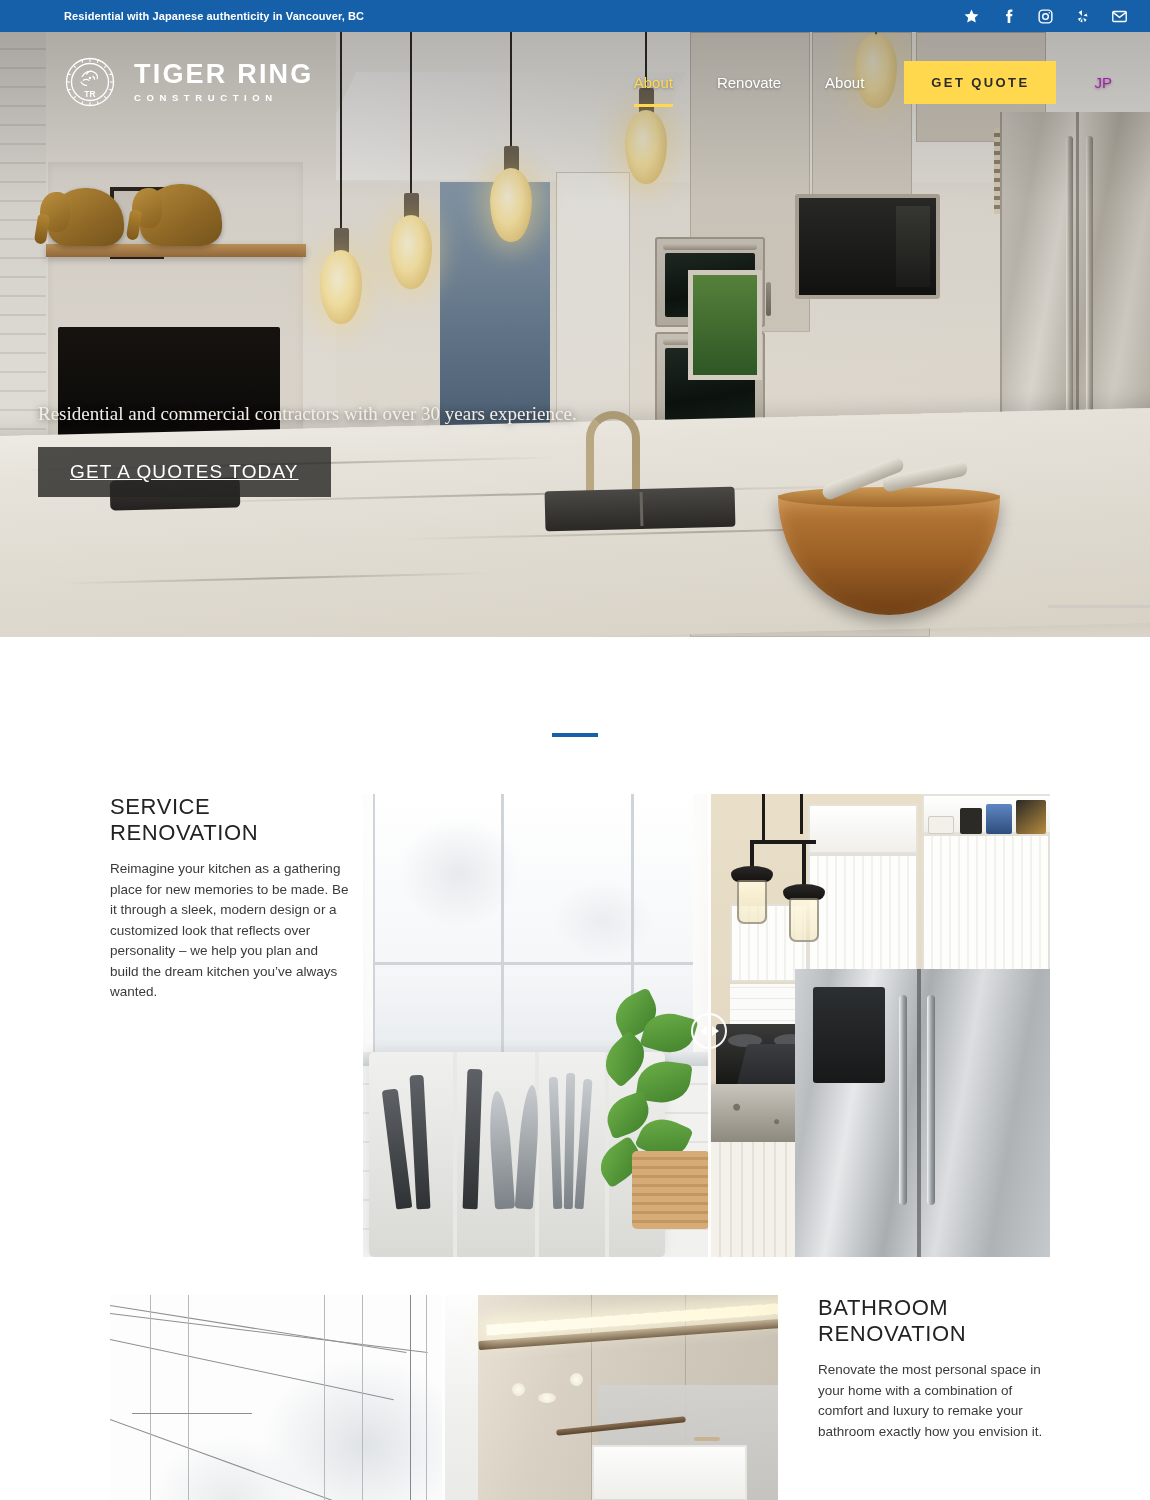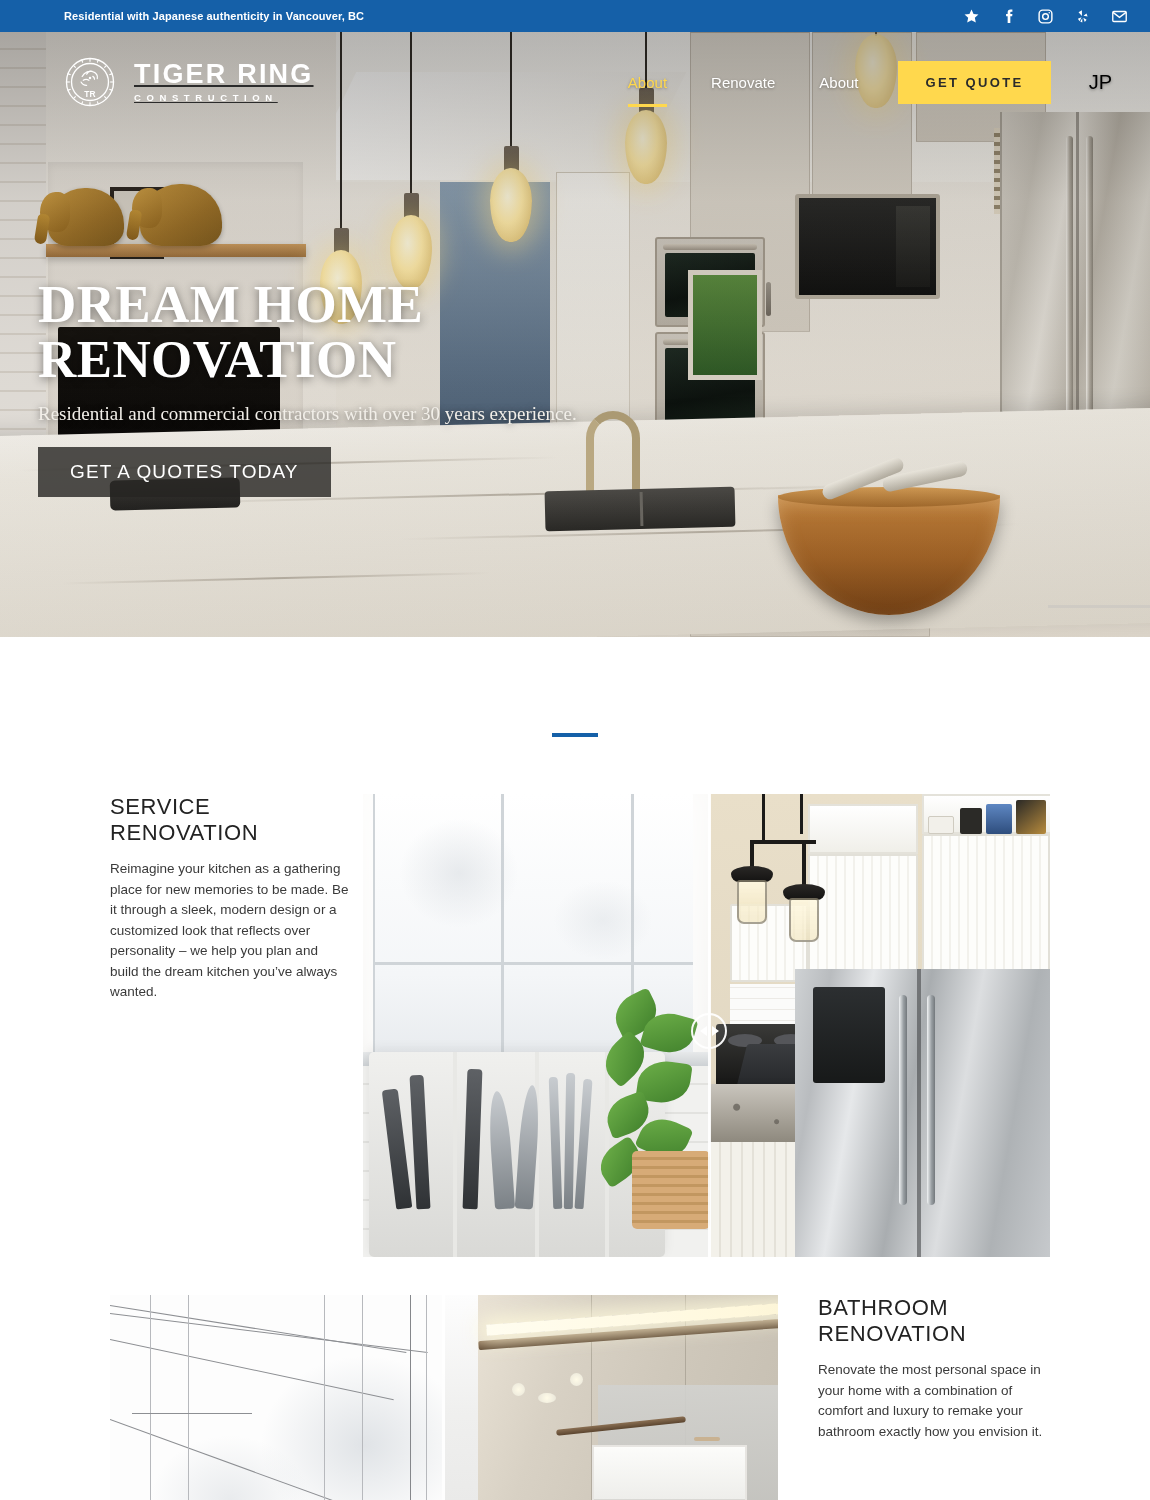--- a/index.html
+++ b/index.html
@@ -265,21 +265,21 @@
 
   
   .header {
     position:absolute; top:0; left:0; right:0; height:100px;
     display:flex; align-items:center; justify-content:space-between;
     padding:0 18px 0 62px;
     z-index:20;
   }
   .brand { display:flex; align-items:center; gap:16px; cursor:pointer; }
   .brand-mark { width:56px; height:56px; }
-  .brand-text { line-height:1;text-decoration:underline; }
+  .brand-text { line-height:1; }
   .brand-name {
     color:#ffffff; font-size:27px; font-weight:bold;
     letter-spacing:2.2px;
   }
   .brand-sub {
     color:#ffffff; font-size:9.5px; font-weight:bold;
     letter-spacing:5.6px; margin-top:5px;
   }
   .nav { display:flex; align-items:center; gap:0; }
   .nav-link {
@@ -293,21 +293,21 @@
     content:""; position:absolute; left:22px; right:22px; bottom:-16px;
     height:3px; background:#ffd84d;
   }
   .btn-quote {
     background:#ffd84d; color:#2b2b2b;
     font-size:13px; font-weight:bold; letter-spacing:2.4px;
     padding:14px 27px; margin:0 18px;
     border:none; cursor:pointer; white-space:nowrap;
   }
   .nav-lang {
-    color:#000000; font-size:20px; padding:0 20px; cursor:pointer;
+    color:#a21caf; font-size:15px; padding:0 20px; cursor:pointer;
     text-shadow:0 1px 3px rgba(0,0,0,.35);
   }
 
   .hero-copy {
     position:absolute; left:38px; bottom:140px; z-index:15; max-width:720px;
   }
   .hero-title {
     font-family:"Liberation Serif", serif;
     color:#ffffff; font-size:53px; line-height:1.04;
     font-weight:bold; letter-spacing:.4px;
@@ -315,21 +315,21 @@
   }
   .hero-sub {
     font-family:"Liberation Serif", serif;
     color:#f2efe9; font-size:19px; margin-top:16px;
     text-shadow:0 1px 7px rgba(0,0,0,.55);
   }
   .hero-cta {
     display:inline-block; margin-top:22px;
     background:rgba(38,36,34,.80);
     color:#ffffff; font-size:19px; letter-spacing:1.1px;
-    padding:14px 32px; border:none; cursor:pointer;
+    padding:14px 32px; border:none; cursor:pointer;text-decoration:underline;
   }
   
   .hero-scroll-stub {
     position:absolute; left:1048px; top:605px; width:102px; height:3px;
     background:#cfcbc4; z-index:18;
   }
 
   
   .services { padding:96px 0 0; background:#ffffff; }
   .sec-head { text-align:center; }
@@ -756,21 +756,21 @@
       <a class="nav-link active">About</a>
       <a class="nav-link">Renovate</a>
       <a class="nav-link">About</a>
       <button class="btn-quote">GET QUOTE</button>
       <a class="nav-lang">JP</a>
     </nav>
   </header>
 
   <div class="hero-copy">
     <h1 class="hero-title">
-      <span>DREAM HOME RENOVATION</span><br>
+      <br>
     </h1>
     <p class="hero-sub">Residential and commercial contractors with over 30 years experience.</p>
     <button class="hero-cta">GET A QUOTES TODAY</button>
   </div>
 </section>
 <div class="hero-scroll-stub"></div>
 
 <section class="services">
 
   <div class="sec-head">

